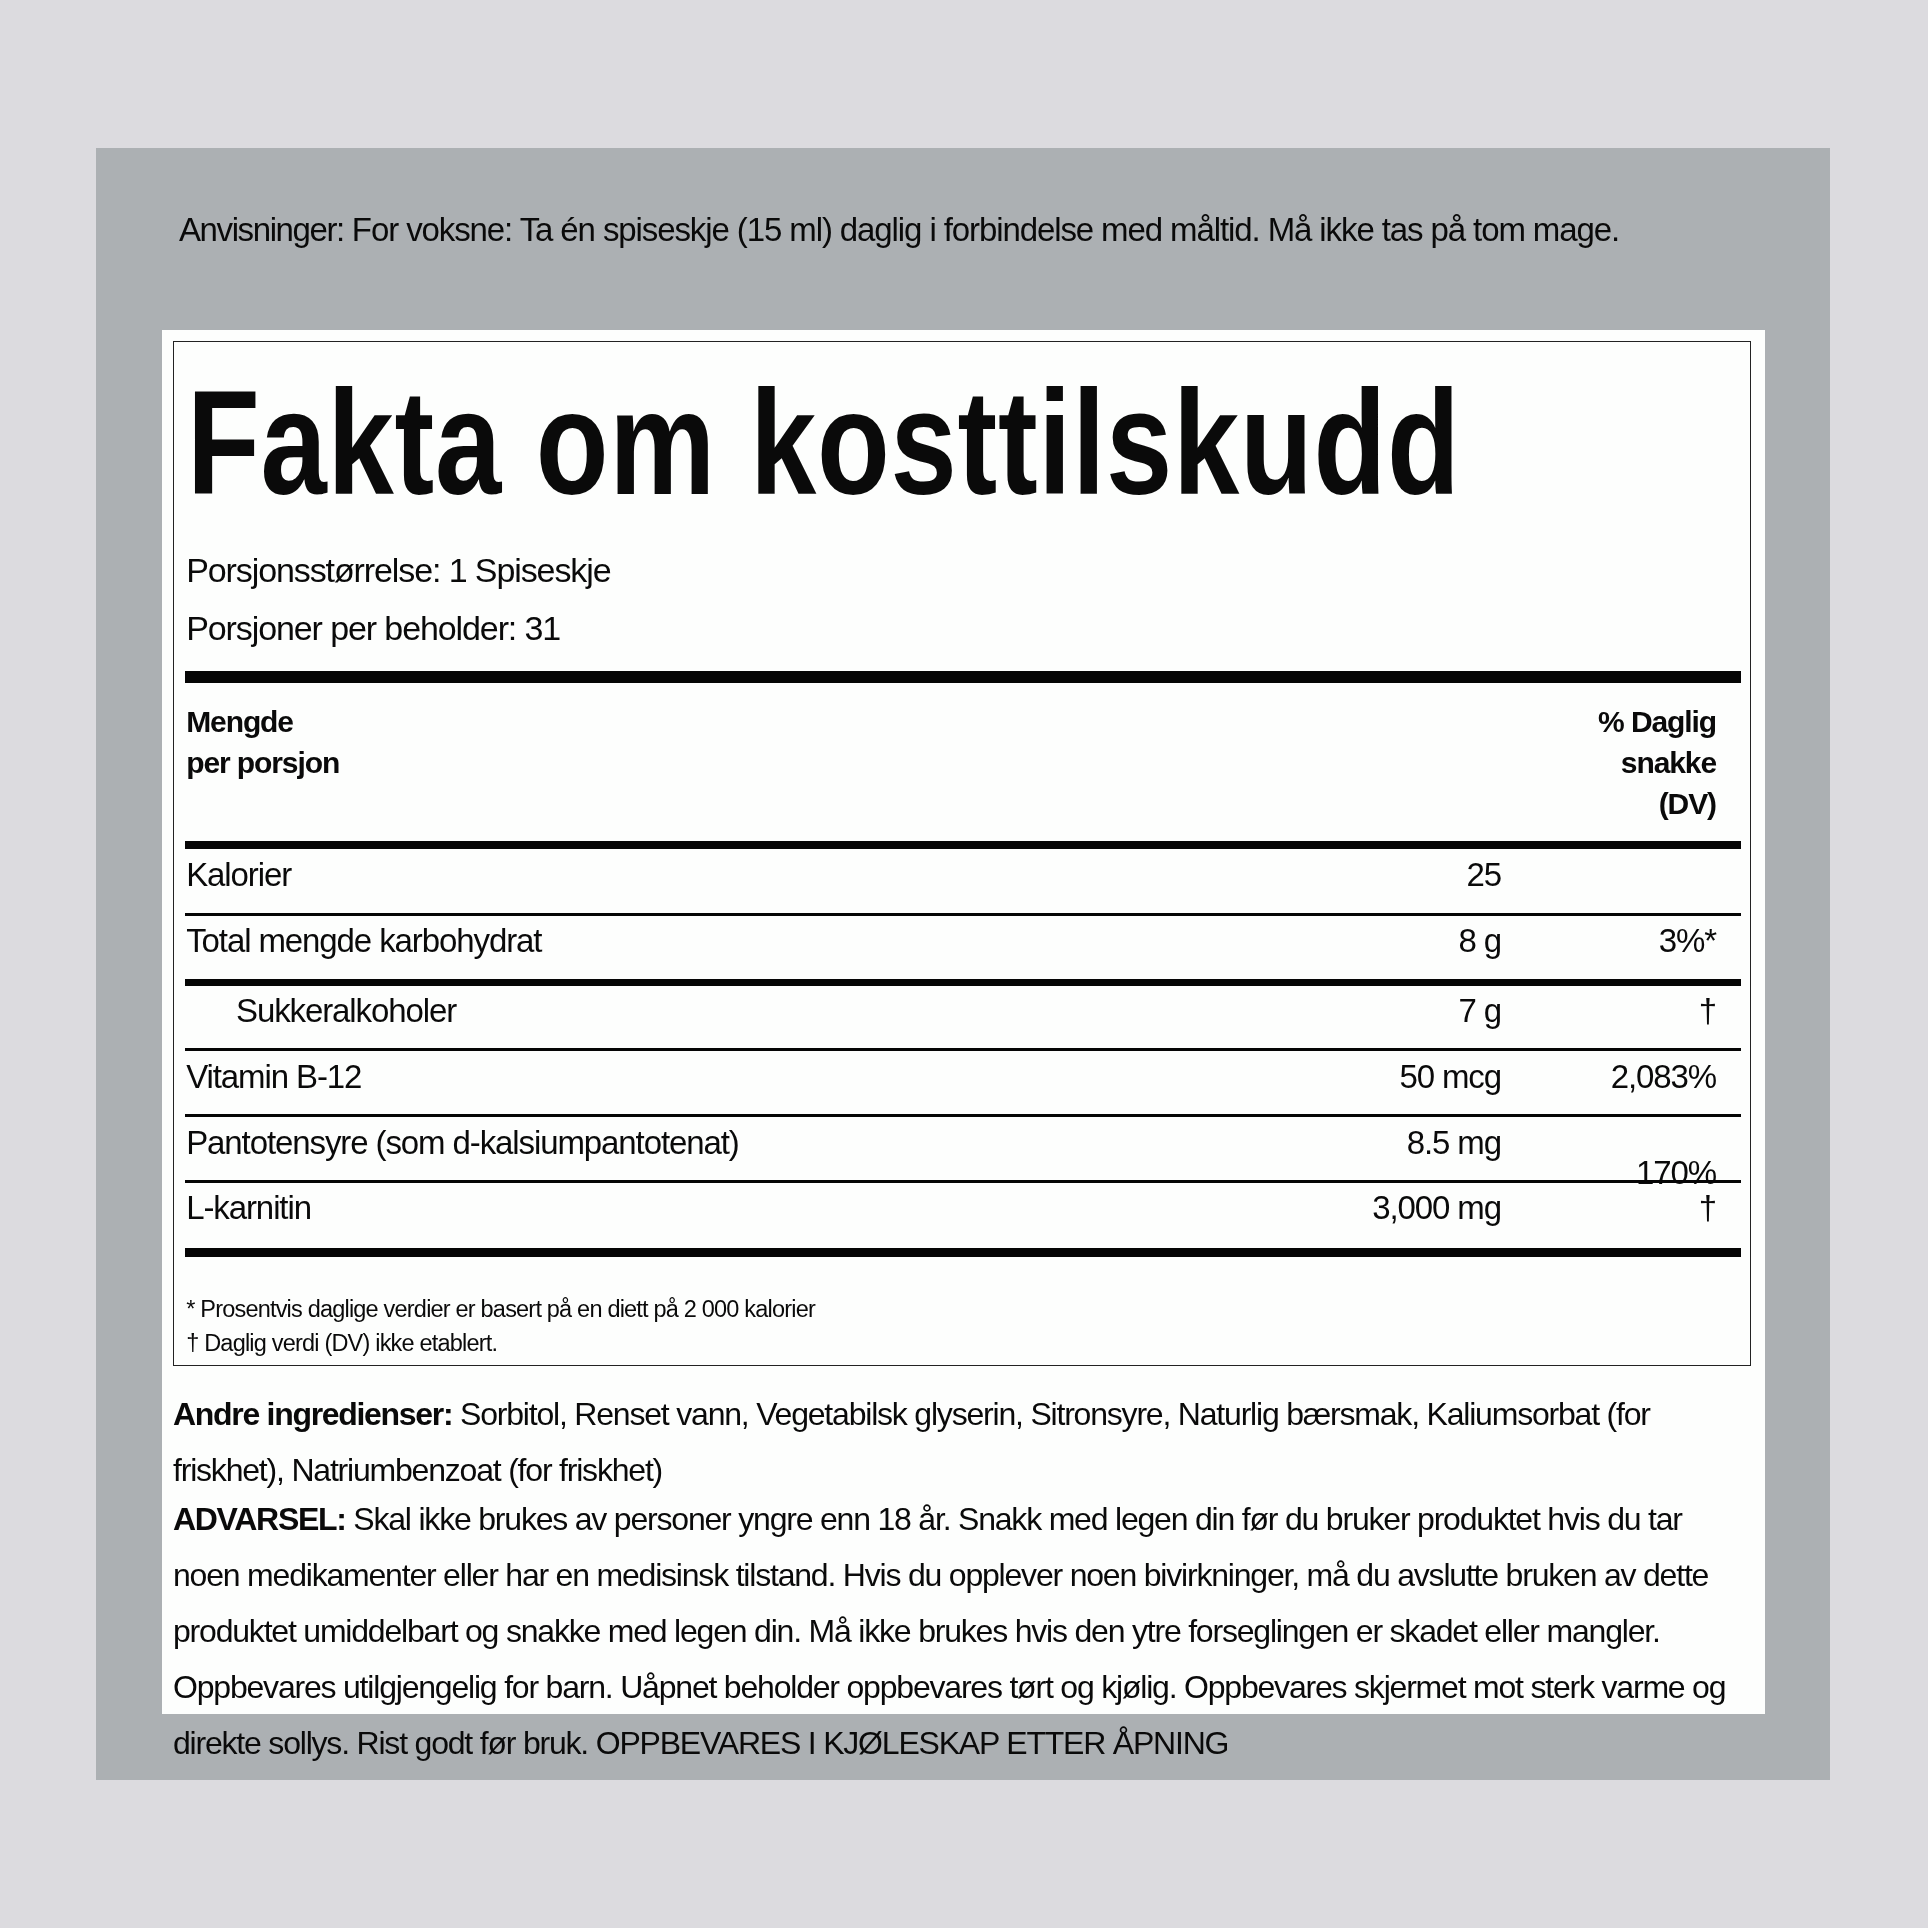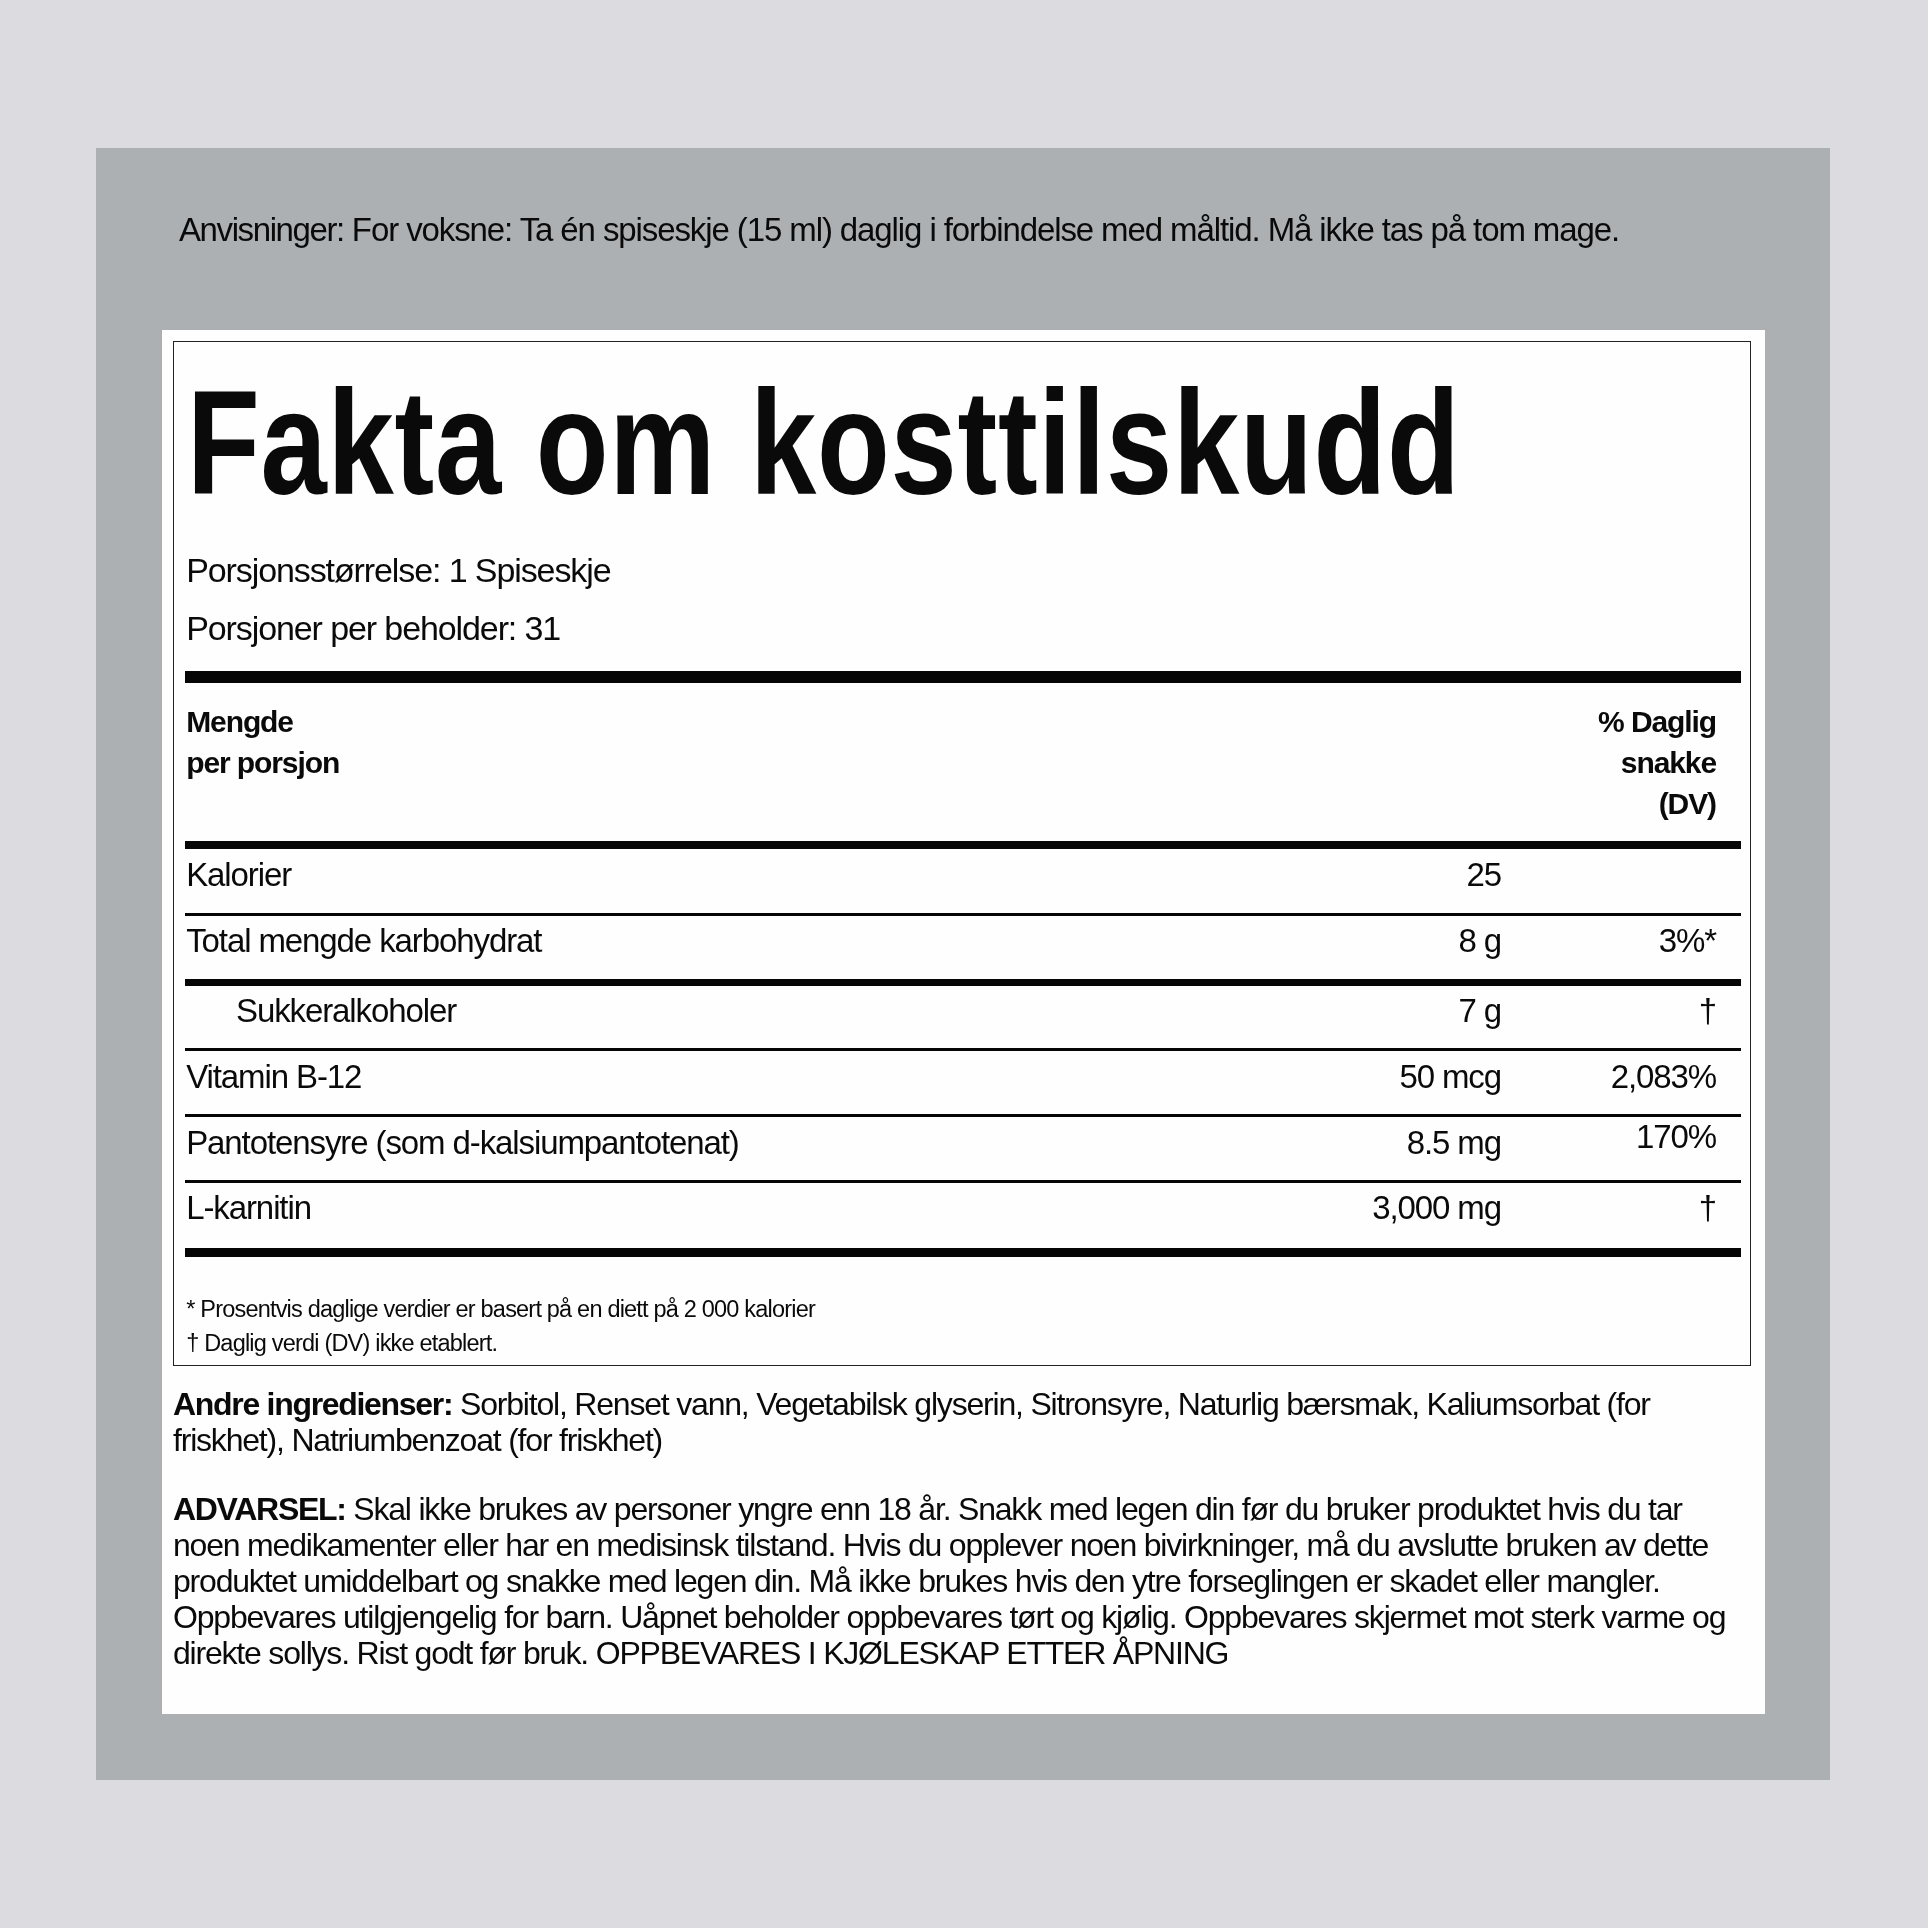--- a/index.html
+++ b/index.html
@@ -41,21 +41,21 @@
     white-space: nowrap;
   }
   .rule { position: absolute; left: 11.3px; width: 1556px; background: #050505; }
   .hdr { position: absolute; font-size: 30px; font-weight: 900; line-height: 41px; letter-spacing: -1.1px; }
   .row-label { position: absolute; left: 12.2px; font-size: 33px; letter-spacing: -1.1px; white-space: nowrap; }
   .row-amt { position: absolute; right: 249px; font-size: 33px; letter-spacing: -1.1px; text-align: right; white-space: nowrap; }
   .row-dv  { position: absolute; right: 34px; font-size: 33px; letter-spacing: -1.1px; text-align: right; white-space: nowrap; }
   .footnote { position: absolute; left: 12.2px; font-size: 23.5px; letter-spacing: -0.8px; white-space: nowrap; margin-top: 20px; }
   .para {
     position: absolute; left: 173px; width: 1563px;
-    font-size: 32px; line-height: 36px; letter-spacing: -1.2px;
+    font-size: 32px; line-height: 56px; letter-spacing: -1.2px;
   }
   .para b { font-weight: 900; letter-spacing: -1.3px; }
 </style>
 </head>
 <body>
 
 <div class="gray-panel"></div>
 
 <div class="directions">
   <b>Anvisninger:</b><span> For voksne: Ta én spiseskje (15 ml) daglig i forbindelse med måltid. Må ikke tas på tom mage.</span>
@@ -99,21 +99,21 @@
   <div class="row-dv" style="top:650px;">†</div>
   <div class="rule" style="top:706px;height:2.8px;"></div>
 
   <div class="row-label" style="top:716px;">Vitamin B-12</div>
   <div class="row-amt" style="top:716px;">50 mcg</div>
   <div class="row-dv" style="top:716px;">2,083%</div>
   <div class="rule" style="top:772px;height:2.8px;"></div>
 
   <div class="row-label" style="top:782px;">Pantotensyre (som d-kalsiumpantotenat)</div>
   <div class="row-amt" style="top:782px;">8.5 mg</div>
-  <div class="row-dv" style="top:776px;">170%</div>
+  <div class="row-dv" style="top:812px;">170%</div>
   <div class="rule" style="top:838px;height:2.8px;"></div>
 
   <div class="row-label" style="top:847px;">L-karnitin</div>
   <div class="row-amt" style="top:847px;">3,000 mg</div>
   <div class="row-dv" style="top:847px;">†</div>
   <div class="rule" style="top:906px;height:8.5px;"></div>
 
   <div class="footnote" style="top:934px;">* Prosentvis daglige verdier er basert på en diett på 2 000 kalorier</div>
   <div class="footnote" style="top:968px;">† Daglig verdi (DV) ikke etablert.</div>
 </div>

